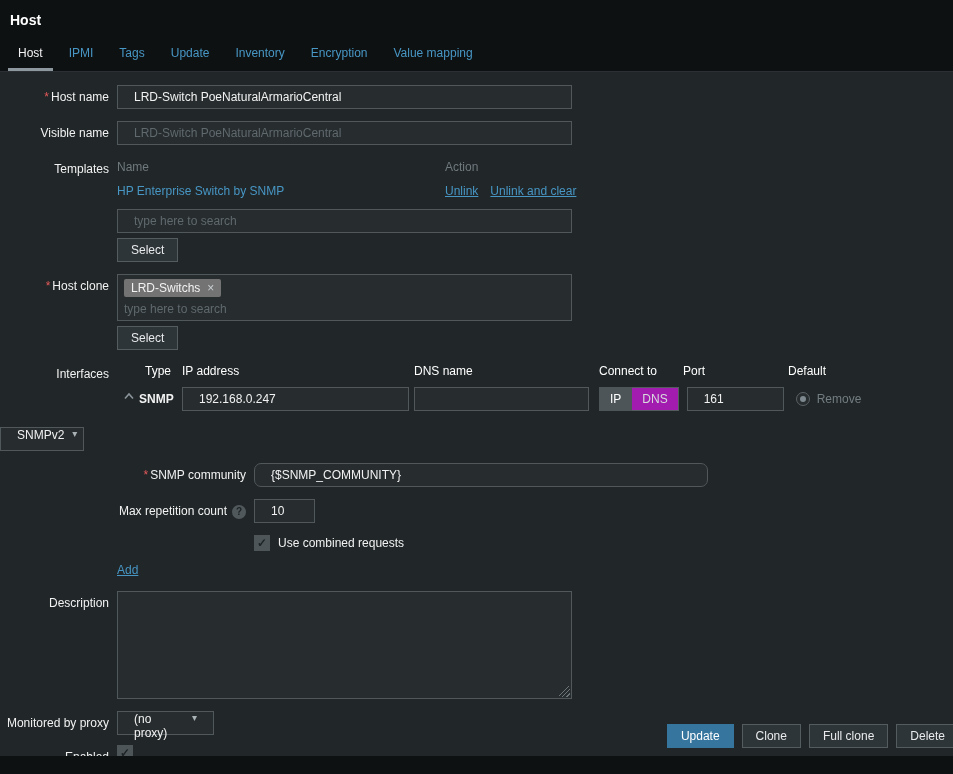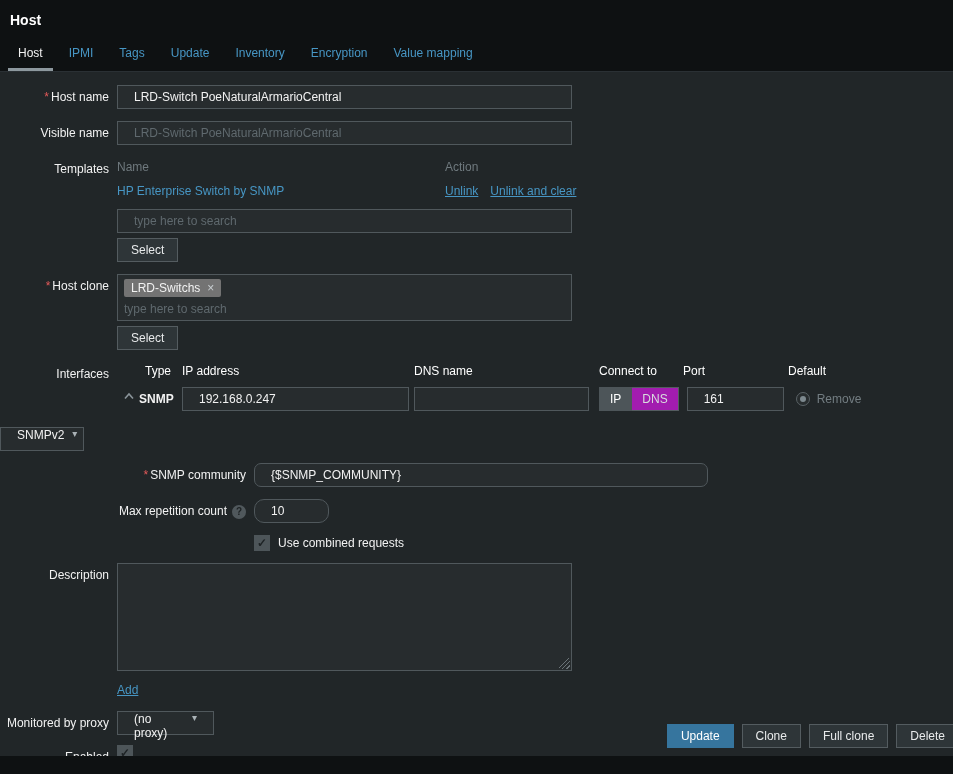--- a/index.html
+++ b/index.html
@@ -100,21 +100,21 @@
   .select { display: inline-flex; justify-content: space-between; cursor: pointer; }
   .select .dd { color: #aab2b6; font-size: 10px; margin-left: 8px; }
   .sel-snmp { width: 84px; }
   .sel-proxy { width: 97px; }
 
   .help {
     display: inline-block; width: 14px; height: 14px; border-radius: 50%;
     background: #50585c; color: #1d2224; font-size: 10px; font-weight: bold;
     line-height: 14px; text-align: center; margin-left: 5px; cursor: pointer;
   }
-  .num-input { width: 75px; border-radius: 10px; }
+  .num-input { width: 61px; }
 
   .checkbox {
     width: 16px; height: 16px; flex-shrink: 0;
     background: #272c2e; border: 1px solid #50585c;
     display: inline-flex; align-items: center; justify-content: center; cursor: pointer;
   }
   .checkbox.checked { background: #4d5559; border-color: #4d5559; }
   .check-glyph { color: #1d2224; font-size: 12px; font-weight: bold; line-height: 1; }
   .chk-row { display: flex; align-items: center; gap: 8px; }
 
@@ -274,34 +274,34 @@
     <div class="field">
       <div class="chk-row">
         <span class="checkbox checked">
           <span class="check-glyph">✓</span>
         </span>
         <span>Use combined requests</span>
       </div>
     </div>
   </div>
 
+  <div class="row add-row">
+    <div class="label"></div>
+    <div class="field">
+      <a class="link u">Add</a>
+    </div>
+  </div>
+
   <div class="row">
     <div class="label">Description</div>
     <div class="field">
       <div class="ta-wrap">
         <textarea class="textarea" style=""></textarea>
         <span class="grip"></span>
       </div>
-    </div>
-  </div>
-
-  <div class="row add-row">
-    <div class="label"></div>
-    <div class="field">
-      <a class="link u">Add</a>
     </div>
   </div>
 
   <div class="row" style="margin-bottom:10px;">
     <div class="label">Monitored by proxy</div>
     <div class="field">
       <div class="select sel-proxy">
         <span>(no proxy)</span>
         <span class="dd">▾</span>
       </div>

